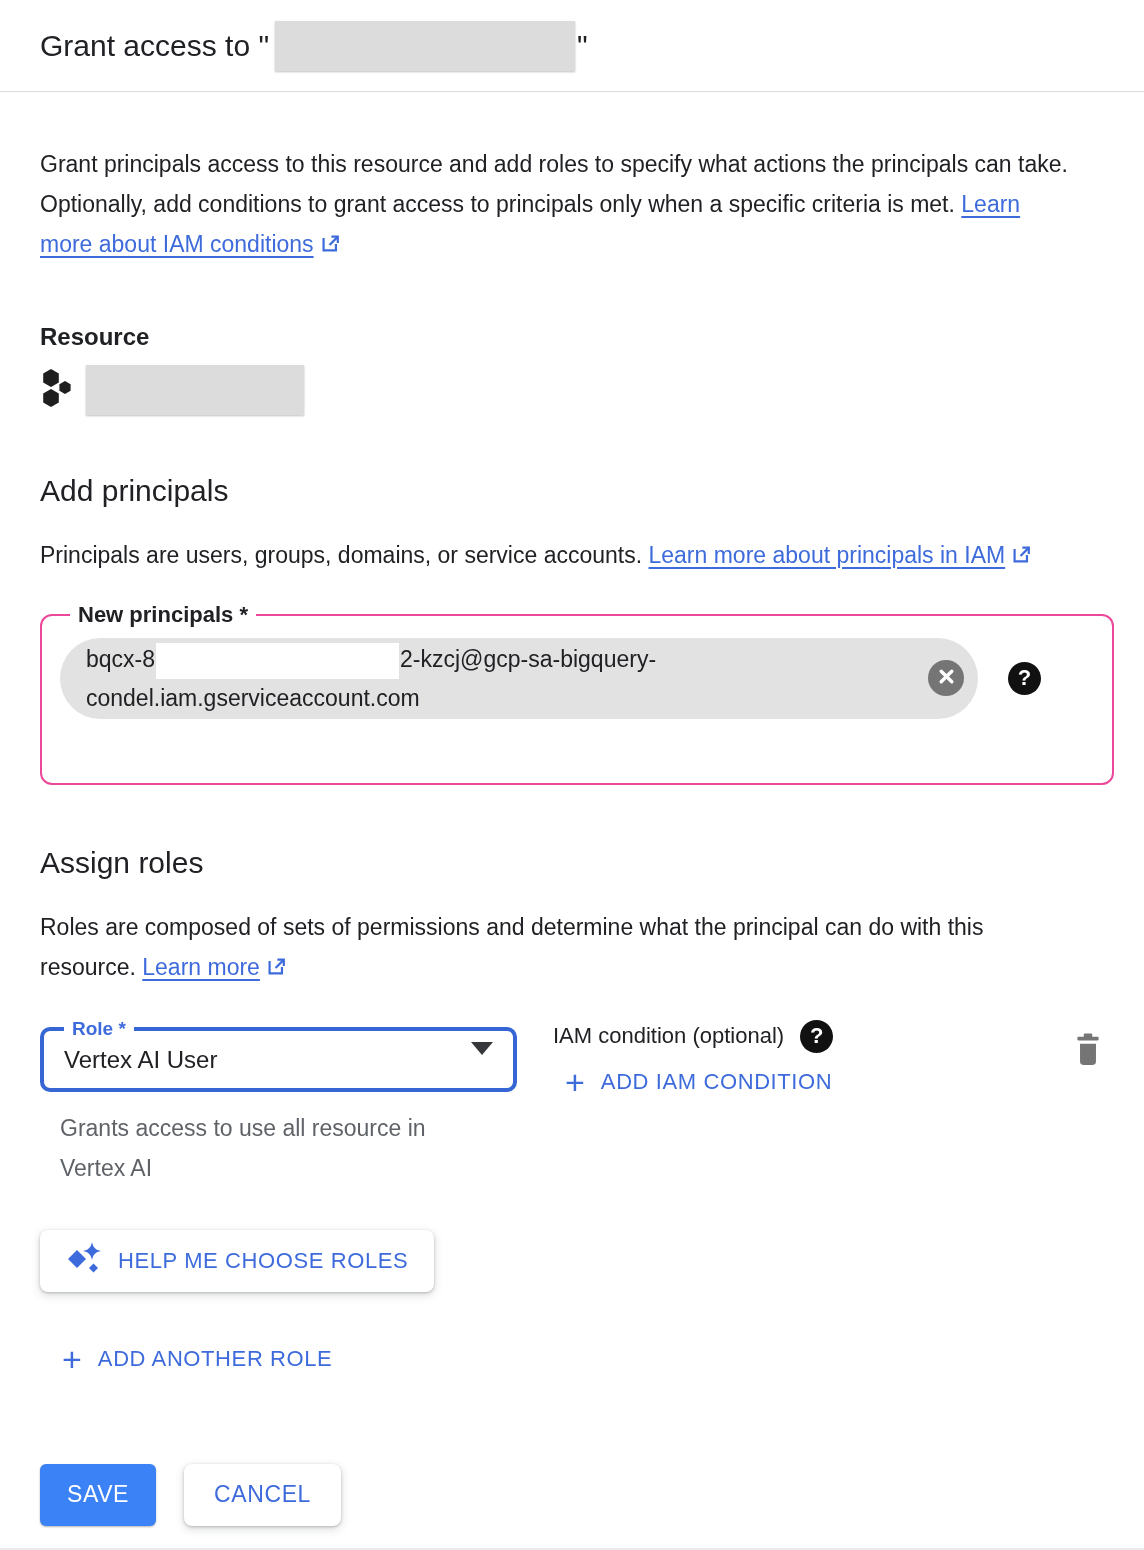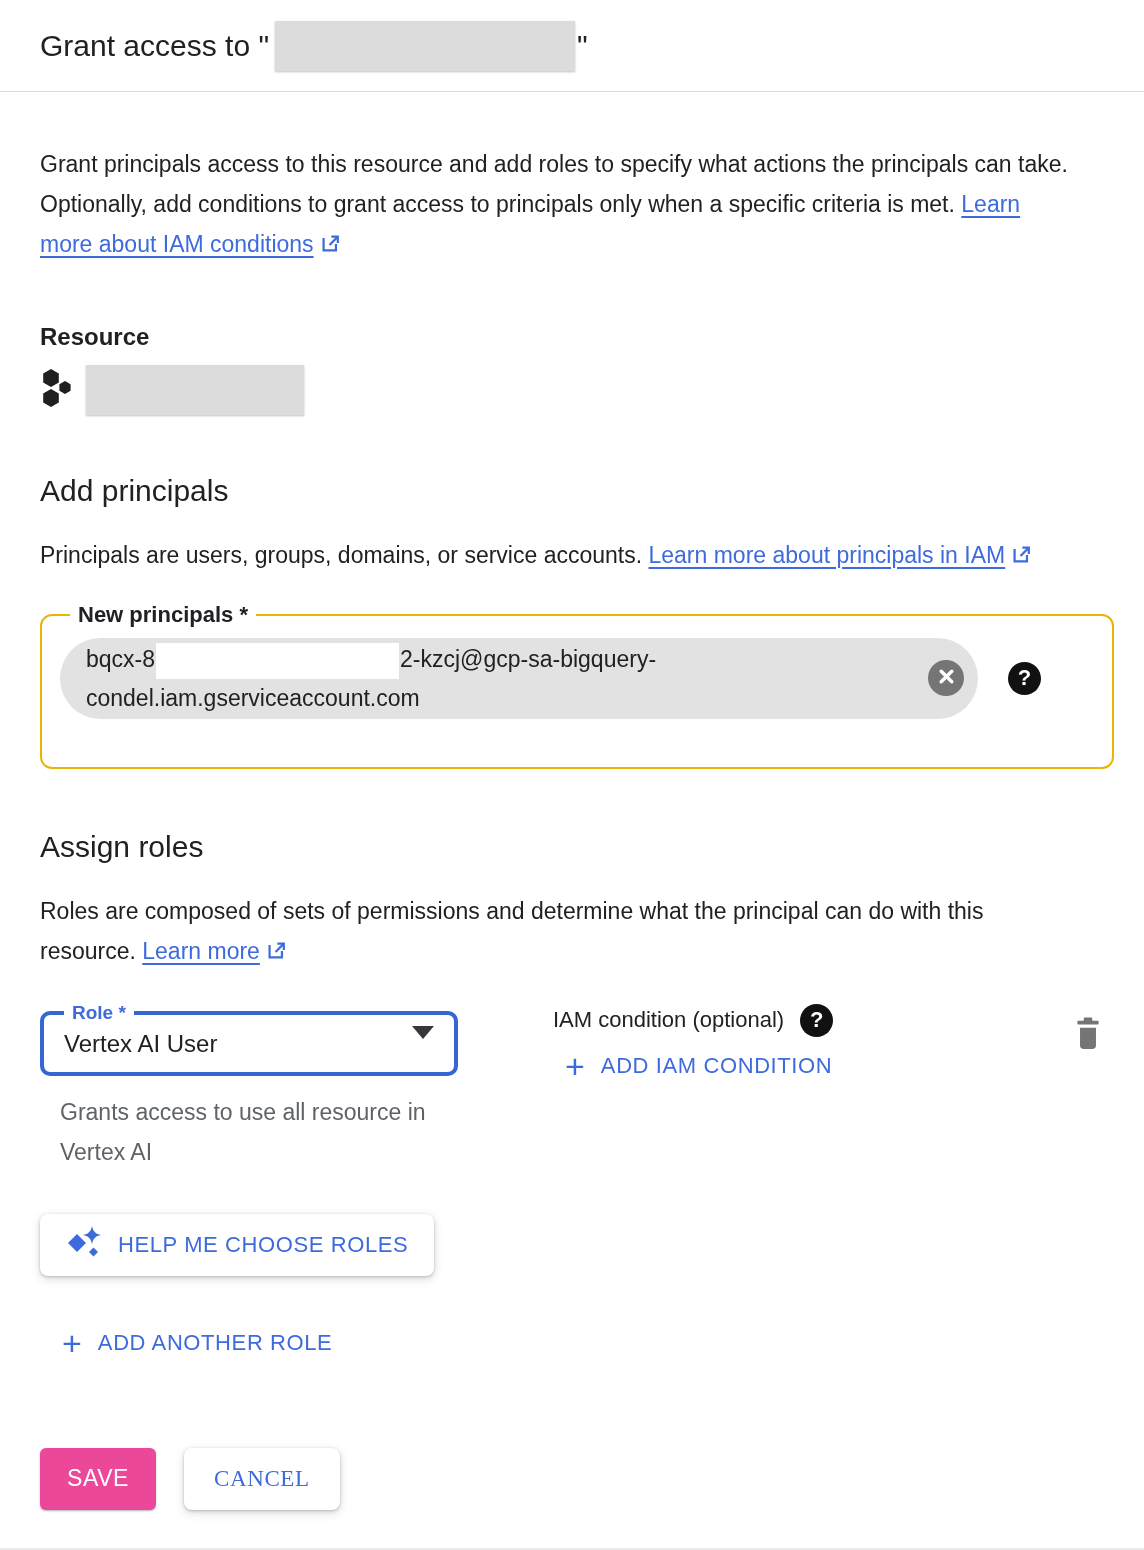--- a/index.html
+++ b/index.html
@@ -70,23 +70,23 @@
     font-size: 30px;
     font-weight: 500;
     line-height: 40px;
     color: #202124;
   }
 
   
   fieldset.np-fieldset {
     margin-top: 24px;
     width: 1074px;
-    border: 2px solid #eab308;
+    border: 2px solid #ec4899;
     border-radius: 12px;
-    padding: 10px 18px 48px 18px;
+    padding: 10px 18px 64px 18px;
   }
   fieldset.np-fieldset legend {
     margin-left: 10px;
     padding: 0 8px;
     font-size: 22px;
     font-weight: 700;
     color: #202124;
   }
   .np-row { display: flex; align-items: center; }
   .chip {
@@ -126,21 +126,21 @@
     font-weight: 700;
     display: flex; align-items: center; justify-content: center;
     margin-left: 30px;
     cursor: pointer;
   }
 
   
   .role-row { margin-top: 28px; display: flex; align-items: flex-start; }
   .role-col { width: 477px; flex: none; }
   fieldset.role-fieldset {
-    width: 418px;
+    width: 477px;
     border: 4px solid #3566D4;
     border-radius: 10px;
     padding: 0 12px 10px 18px;
   }
   fieldset.role-fieldset legend {
     margin-left: 2px;
     padding: 0 8px;
     font-size: 19px;
     font-weight: 700;
     color: #3E6BDB;
@@ -218,40 +218,40 @@
     align-items: center;
     background: none; border: none; cursor: pointer;
     padding: 0;
     margin-left: 22px;
   }
 
   .actions-row { margin-top: 90px; display: flex; align-items: center; }
   .save-btn {
     height: 62px;
     padding: 4px 27px;
-    background: #ec4899;
+    background: #3b82f6;
     color: #ffffff;
     border: none;
     border-radius: 6px;
     font-family: "Liberation Sans", sans-serif;
     font-size: 23px;
     font-weight: 500;
     letter-spacing: 0.6px;
     box-shadow: 0 1px 2px rgba(0,0,0,0.3);
     cursor: pointer;
   }
   .cancel-btn {
     height: 62px;
     margin-left: 28px;
     padding: 0 30px;
     background: #ffffff;
     color: #3E6BDB;
     border: none;
     border-radius: 8px;
-    font-family: Liberation Serif, serif;
+    font-family: Liberation Sans, sans-serif;
     font-size: 23px;
     font-weight: 500;
     letter-spacing: 0.6px;
     box-shadow: 0 1px 3px rgba(60,64,67,0.30), 0 3px 8px 1px rgba(60,64,67,0.15);
     cursor: pointer;
   }
 
   .footer-divider {
     position: absolute;
     left: 0; right: 0; bottom: 0;

